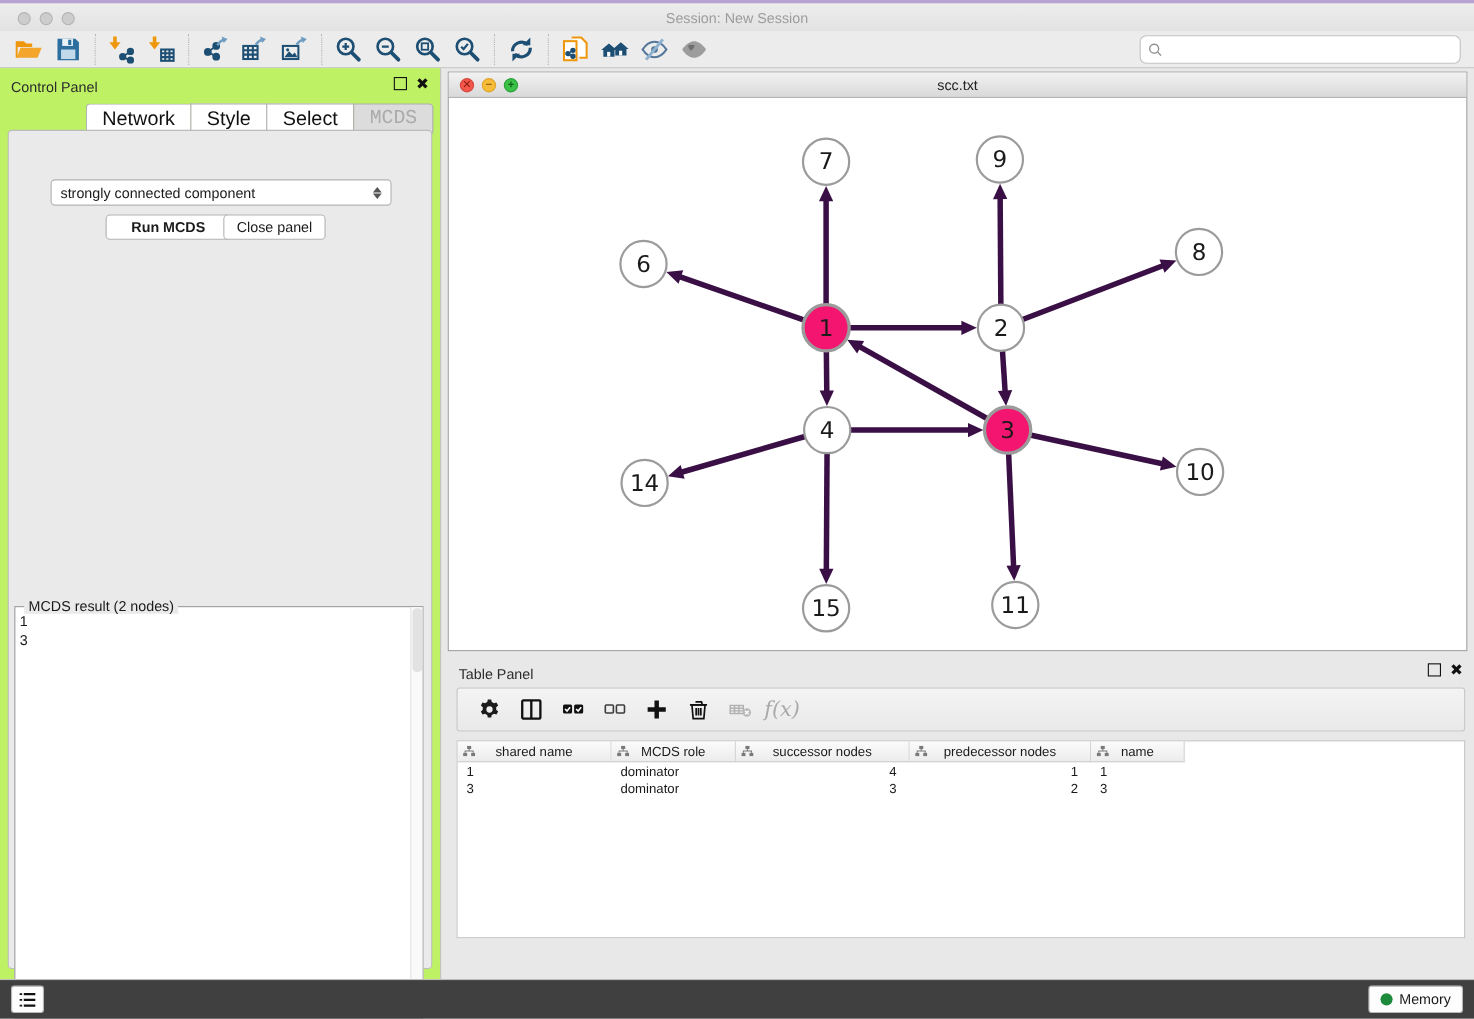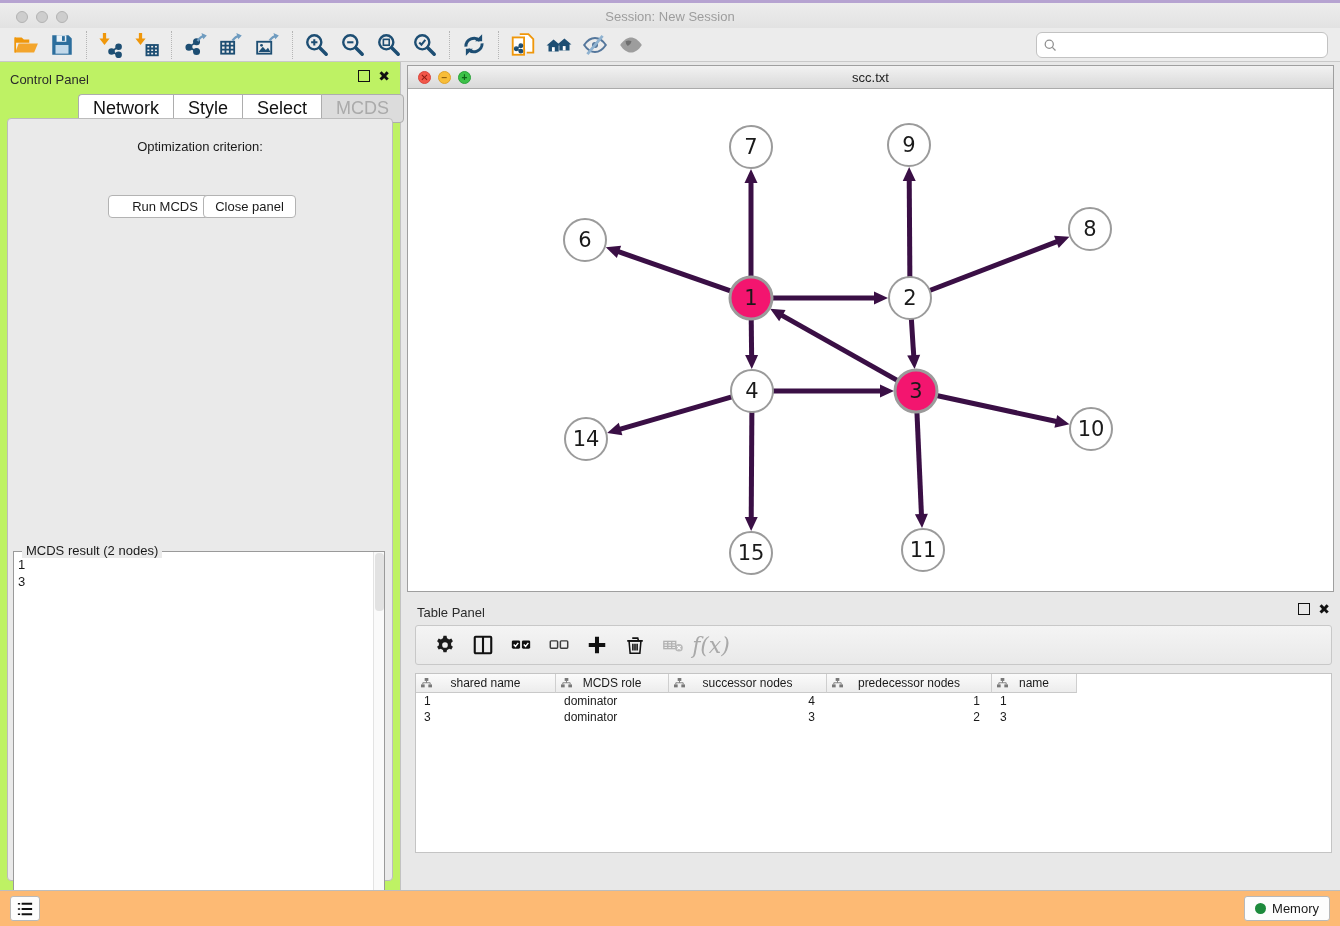--- a/index.html
+++ b/index.html
@@ -39,38 +39,38 @@
   .panel-btns { position:absolute; right:10px; top:8px; display:flex; gap:8px; }
   .float-glyph { width:12px; height:12px; border:1.6px solid #111; }
   .close-glyph { font-weight:bold; font-size:14px; line-height:12px; color:#111; }
 
   .tabs-row { display:flex; }
   #cp-tabs { position:absolute; left:78px; top:32px; }
   .tab { padding:3px 14px; background:#fff; border:1px solid #adadad;
     border-right:none; font-size:18px; color:#111; }
   .tab:first-child { border-radius:4px 0 0 4px; }
   .tab:last-child { border-right:1px solid #adadad; border-radius:0 4px 4px 0; }
-  .tab.active { background:#dcdcdc; color:#aaa; }
+  .tab.active { background:#dcdcdc; color:#aaa;font-family:Liberation Mono, monospace; }
 
   #cp-box { position:absolute; left:7px; top:56px; width:386px; height:763px;
     background:#eaeaea; border:1px solid #bcbcbc; border-radius:4px; }
   #opt-label { position:absolute; top:20px; width:100%; text-align:center; }
   #criterion-select { position:absolute; left:38px; top:44px; width:310px; height:24px;
     background:#fff; border:1px solid #b3b3b3; border-radius:4px;
     display:flex; align-items:center; padding:0 8px; }
   #criterion-select .stepper { margin-left:auto; display:flex; flex-direction:column;
     align-items:center; gap:1px; }
   .arr-up { width:0; height:0; border-left:4px solid transparent;
     border-right:4px solid transparent; border-bottom:5px solid #555; }
   .arr-dn { width:0; height:0; border-left:4px solid transparent;
     border-right:4px solid transparent; border-top:5px solid #555; }
   .mac-btn { position:absolute; top:76px; height:23px; background:#fff;
     border:1px solid #b3b3b3; border-radius:4px; text-align:center;
     font-size:13px; padding-top:3px; }
-  #run-btn  { left:100px; width:114px; }
+  #run-btn  { left:88px; width:114px;font-weight:bold; }
   #close-btn{ left:195px; width:93px; }
 
   #mcds-result { position:absolute; left:5px; top:432px; width:372px; height:375px;
     border:1px solid #9a9a9a; background:#fff; }
   #mcds-legend { position:absolute; left:8px; top:-9px; background:#eaeaea;
     padding:0 4px; }
   #mcds-text { position:absolute; left:4px; top:4px; right:14px; bottom:4px;
     white-space:pre; font-size:13px; line-height:17px; }
   #mcds-scroll { position:absolute; right:0; top:0; width:11px; height:100%;
     background:#fafafa; border-left:1px solid #e3e3e3; }
@@ -94,37 +94,37 @@
   #table-panel { position:absolute; left:407px; top:595px; width:933px; height:293px;
     background:#e8e8e8; }
   #tp-toolbar { position:absolute; left:8px; top:30px; width:917px; height:40px;
     background:linear-gradient(#f4f4f4,#e9e9e9); border:1px solid #c8c8c8;
     border-radius:3px; display:flex; align-items:center; padding-left:10px; }
   .tpicon { width:30px; height:28px; display:inline-flex; align-items:center;
     justify-content:center; margin:0 4px; }
   .tpicon svg { width:22px; height:22px; }
   .tpicon.disabled svg { opacity:.9; }
   .fx-glyph { font-family:"DejaVu Serif","Liberation Serif",serif; font-style:italic;
-    font-size:22px; color:#a9a9a9; }
+    font-size:19px; color:#a9a9a9; }
   #tp-table { position:absolute; left:8px; top:78px; width:917px; height:180px;
     background:#fff; border:1px solid #c4c4c4; overflow:hidden; }
   #tp-header { display:flex; height:19px; }
   .th { background:linear-gradient(#fbfbfb,#ececec); border-right:1px solid #cfcfcf;
     border-bottom:1px solid #c9c9c9; font-size:12px; display:flex;
     align-items:center; justify-content:center; gap:5px; position:relative; }
   .th svg { width:11px; height:11px; position:absolute; left:5px; }
   .tr { display:flex; height:16px; font-size:12px; }
   .td { padding:1px 12px 0 8px; }
   .td.right { text-align:right; }
   #tp-tabs { position:absolute; left:0; top:262px; width:100%;
     display:flex; justify-content:center; }
 
   
   #statusbar { position:absolute; left:0; top:890px; width:1340px; height:36px;
-    background:#fdba74; border-top:1px solid #bdbdbd; }
+    background:#404040; border-top:1px solid #bdbdbd; }
   #list-btn { position:absolute; left:10px; top:5px; width:30px; height:25px;
     background:#fdfdfd; border:1px solid #b9b9b9; border-radius:3px;
     display:flex; align-items:center; justify-content:center; }
   #list-btn svg { width:18px; height:18px; }
   #memory-btn { position:absolute; right:10px; top:5px; height:25px;
     background:#fdfdfd; border:1px solid #b9b9b9; border-radius:3px;
     display:flex; align-items:center; gap:6px; padding:0 10px; font-size:13px; }
   #memory-dot { width:11px; height:11px; border-radius:50%; background:#1d8a3c; }
 </style>
 </head>
@@ -297,21 +297,27 @@
     <span class="float-glyph"></span>
     <span class="close-glyph">✖</span>
   </div>
   <div id="cp-tabs" class="tabs-row">
       <div class="tab">Network</div>
       <div class="tab">Style</div>
       <div class="tab">Select</div>
       <div class="tab active">MCDS</div>
     </div>
   <div id="cp-box">
-    <div id="opt-label">Optimization criterion:</div>
+    <div id="criterion-select">
+      <span>strongly connected component</span>
+      <span class="stepper">
+        <span class="arr-up"></span>
+          <span class="arr-dn"></span>
+      </span>
+    </div>
     <div id="run-btn" class="mac-btn">Run MCDS</div>
     <div id="close-btn" class="mac-btn">Close panel</div>
     <div id="mcds-result">
       <div id="mcds-legend">MCDS result (2 nodes)</div>
       <div id="mcds-text">1
 3</div>
       <div id="mcds-scroll">
         <div id="mcds-thumb"></div>
       </div>
     </div>

